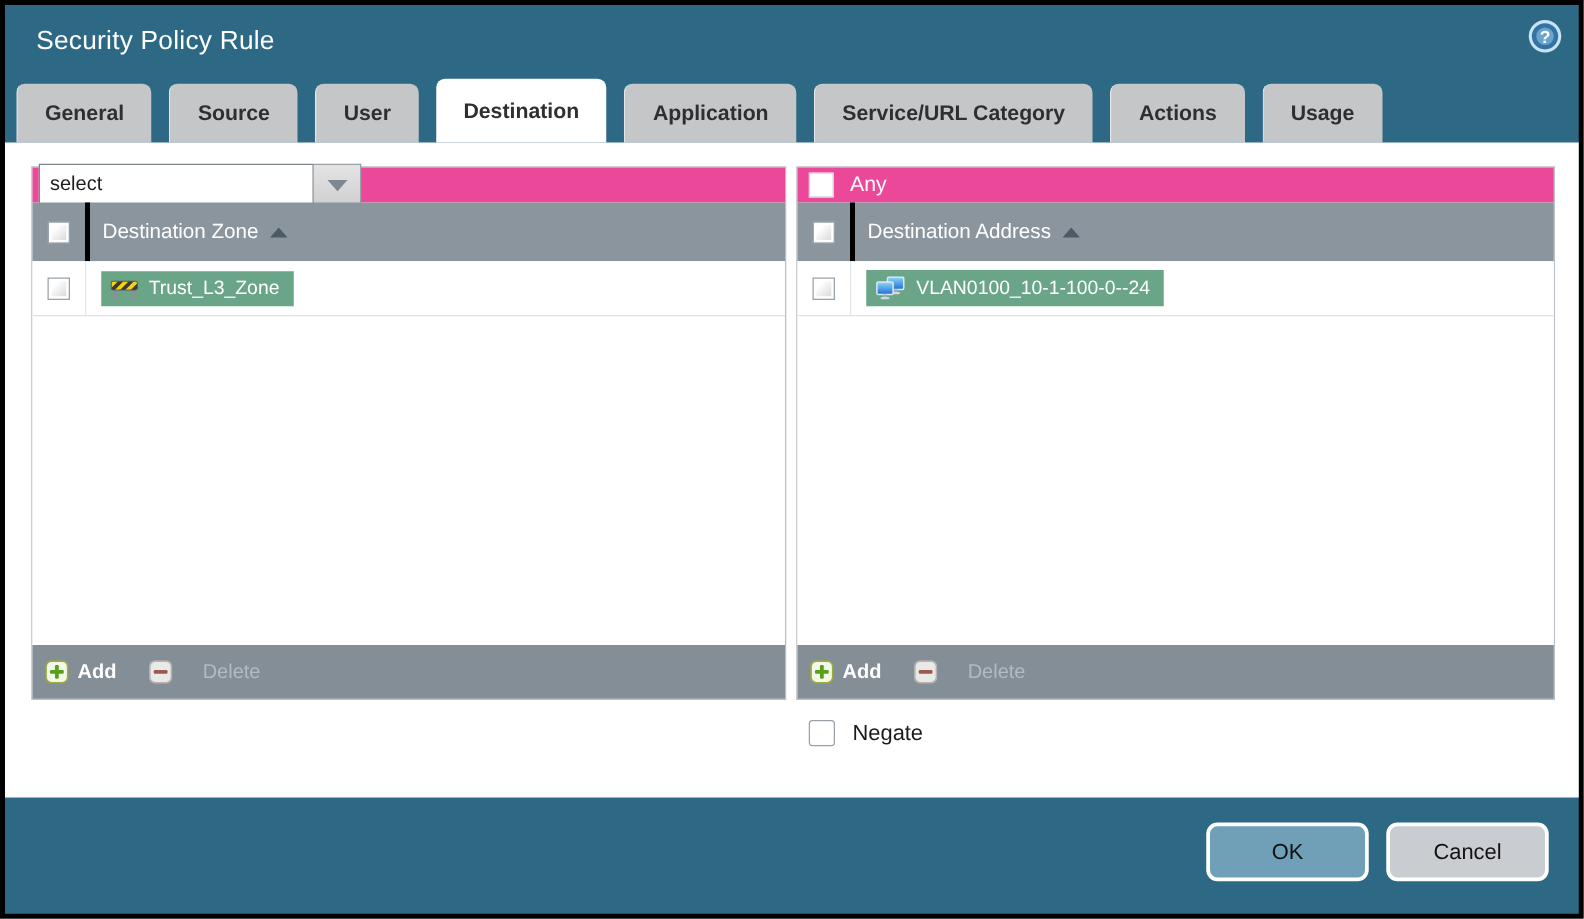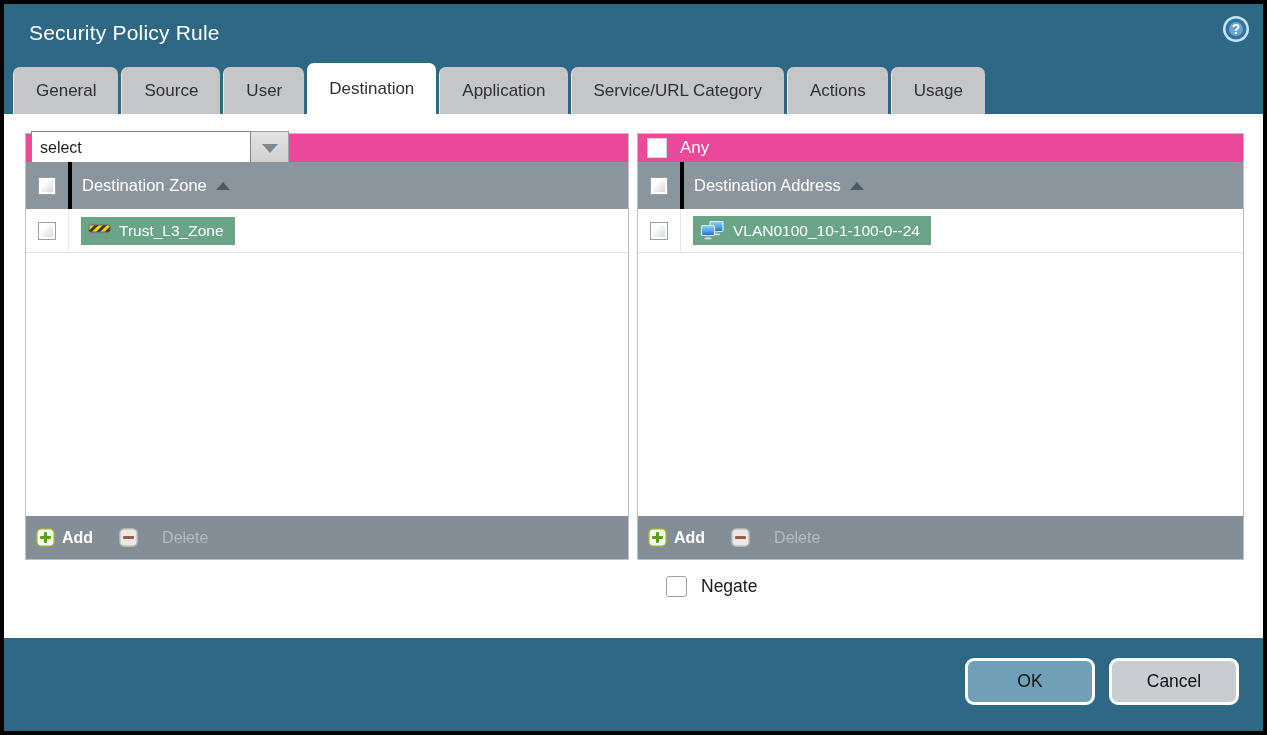--- a/index.html
+++ b/index.html
@@ -18,22 +18,23 @@
   .titlebar { height:58px; position:relative; flex:0 0 auto;padding-left:13px; }
   .titlebar .title {
     color:#fff; font-size:21px; letter-spacing:0.2px;
     position:absolute; left:25px; top:17px;
   }
   .help-icon { position:absolute; right:13px; top:11px; width:28px; height:28px; cursor:pointer; }
 
   
   .tabstrip {
     height:52px; flex:0 0 auto;
-    display:flex; align-items:flex-end; gap:3px;
+    display:flex; align-items:flex-end; gap:14px;
     padding-left:9px;
+    font-weight:bold;
   }
   .tab {
     background:#c5c6c7; color:#2f2f2f;
     font-size:17px; padding:0 22px;
     height:47px; line-height:47px;
     border-radius:7px 7px 0 0;
     border-left:1px solid #e6e6e6;
     white-space:nowrap; cursor:pointer;
   }
   .tab.active {
@@ -109,21 +110,21 @@
     width:18px; height:18px;
     border:1px solid #98a2a9;
     background:linear-gradient(135deg,#ffffff 30%,#d2d2d2);
     box-shadow:inset 0 0 0 2px #fff;
     cursor:pointer;
   }
   .cb-any { width:20px; height:20px; background:#fff; box-shadow:inset 0 0 0 1px #cfd6da; cursor:pointer; }
   .cb-negate { width:21px; height:21px; background:#fff; border:1px solid #9aa2a8; border-radius:3px; cursor:pointer; }
 
   .negate-row {
-    position:absolute; left:662px; top:462px;
+    position:absolute; left:643px; top:462px;
     display:flex; align-items:center; gap:14px;
   }
   .negate-label { font-size:17.5px; color:#1a1a1a; }
 
   
   .footer { flex:1; position:relative; }
   .btn {
     position:absolute; top:20px; height:47px; width:130px;
     border:3px solid #fff; border-radius:9px;
     font-size:17.5px; color:#111; font-family:"Liberation Sans",sans-serif;

